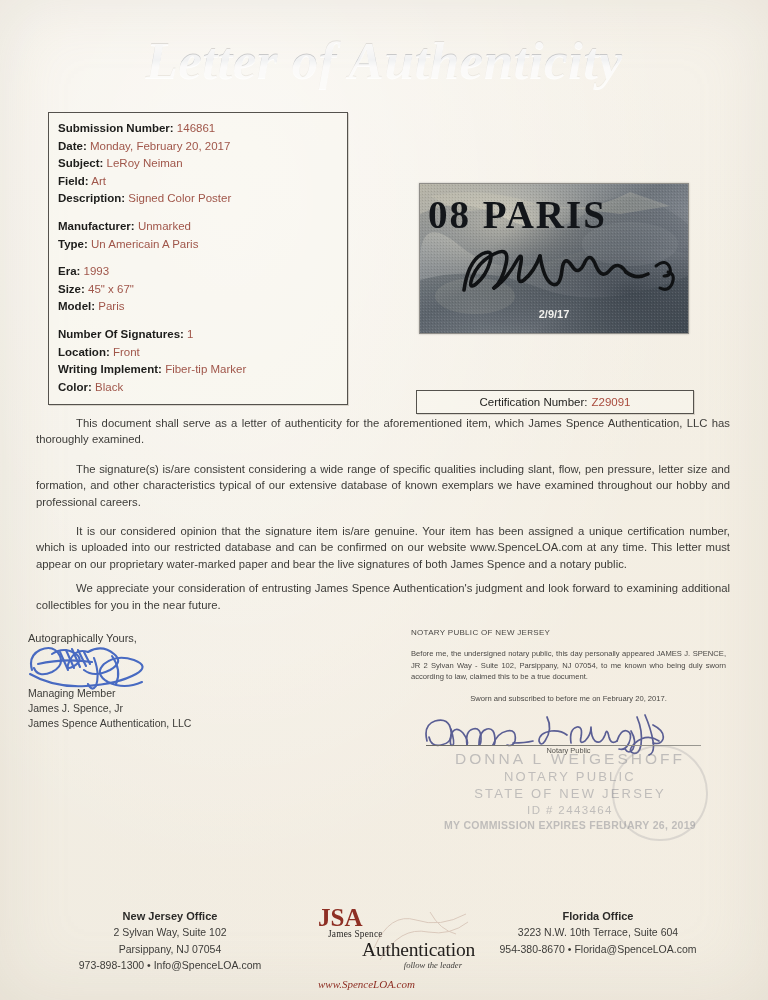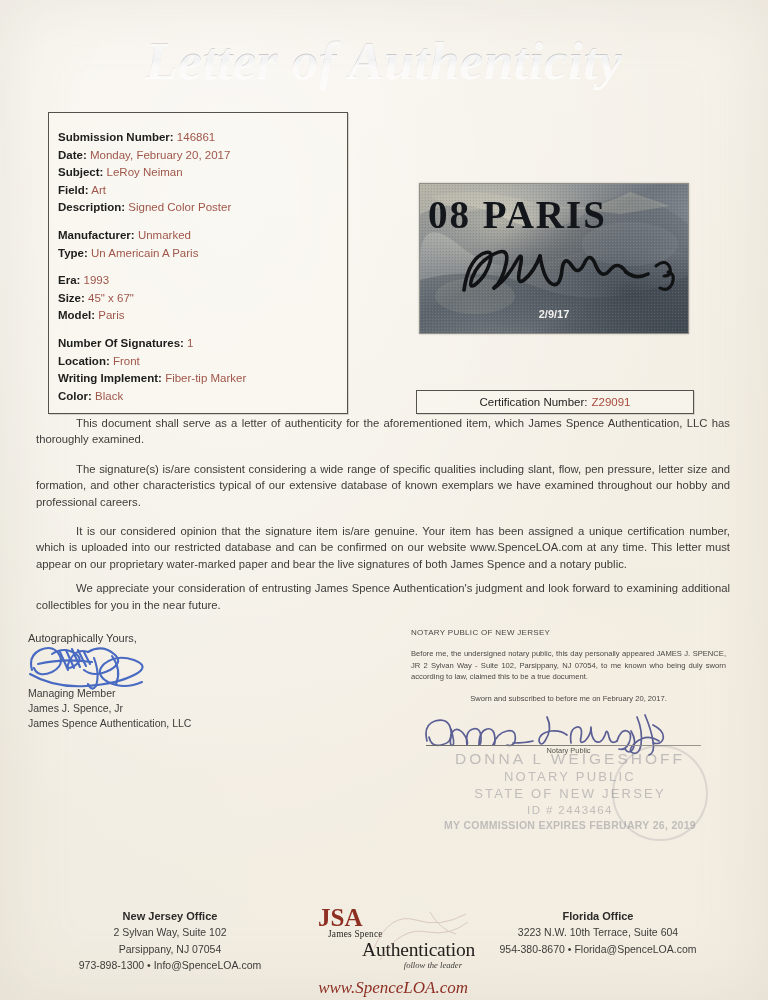--- a/index.html
+++ b/index.html
@@ -51,21 +51,21 @@
     color:rgba(205,185,165,0.30);
     z-index:-1;user-select:none;
   }
 
   
   .info-box{
     position:absolute;left:48px;top:112px;
     width:300px;
     border:1px solid #55524d;
     background:rgba(250,247,240,0.55);
-    padding:16px 9px 8px 9px;
+    padding:7px 9px 8px 9px;
     box-sizing:border-box;
     box-shadow:1px 1px 0 rgba(120,110,95,0.25);
   }
   .info-row{
     font-size:11.5px;
     line-height:17.6px;
     white-space:nowrap;
   }
   .info-row .lbl{font-weight:bold;color:#1d1d1b;}
   .info-row .val{color:#a0564a;}
@@ -184,21 +184,21 @@
   .jsa-logo .auth{
     font-family:"Liberation Serif", serif;
     font-size:19.5px;color:#23201e;line-height:21px;letter-spacing:-0.2px;margin-left:44px;
   }
   .jsa-logo .tagline{
     font-family:"Liberation Serif", serif;font-style:italic;
     font-size:8.6px;color:#3d3c39;text-align:right;margin-right:6px;line-height:11px;
   }
   .jsa-logo .website{
     font-family:"Liberation Serif", serif;font-style:italic;
-    font-size:17px;color:#8e2f24;text-align:right;margin-top:7px;
+    font-size:11px;color:#8e2f24;text-align:left;margin-top:7px;
   }
   .jsa-swoosh{
     position:absolute;left:52px;top:2px;opacity:0.45;pointer-events:none;
   }
 </style>
 </head>
 <body>
 
 <div class="paper-grain"></div>
 <div class="edge-shade"></div>

